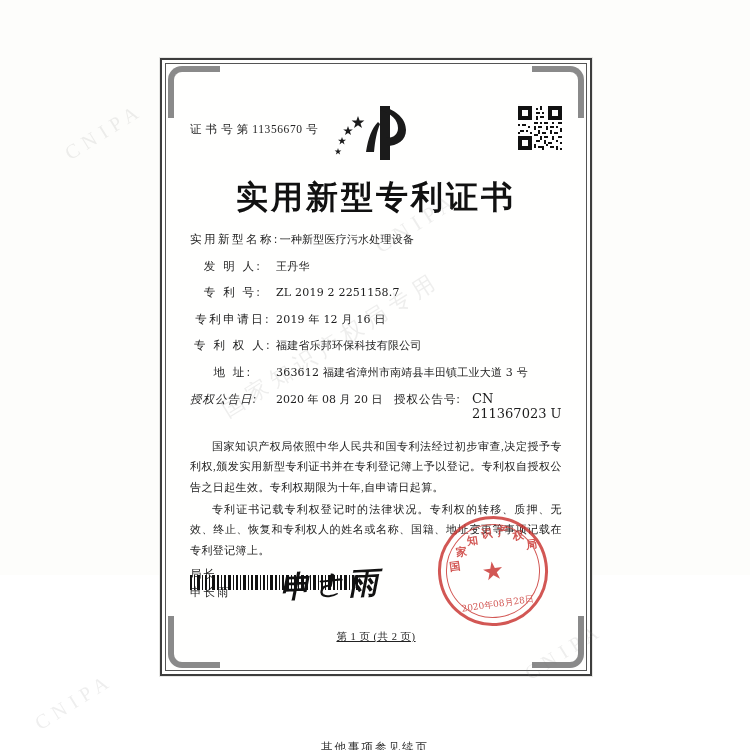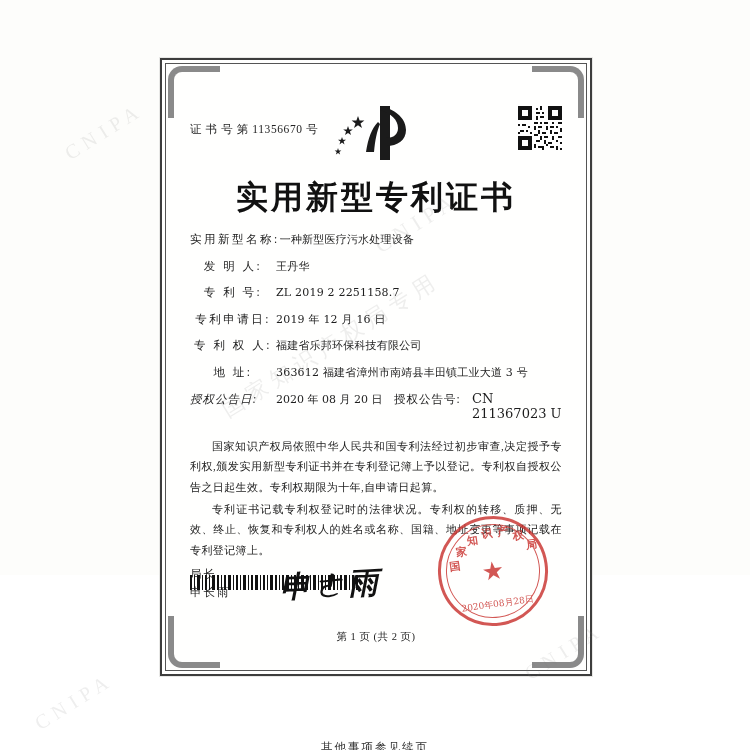--- a/index.html
+++ b/index.html
@@ -248,20 +248,21 @@
   }
 
   .page-num {
     position: absolute;
     left: 0; right: 0;
     bottom: 10px;
     text-align: center;
     font-size: 10.5px;
     color: #222;
     letter-spacing: 0.5px;
+    text-decoration: underline;
   }
 
   .footer-note {
     position: absolute;
     left: 0; right: 0;
     top: 740px;
     text-align: center;
     font-size: 11.5px;
     letter-spacing: 2px;
     color: #333;

